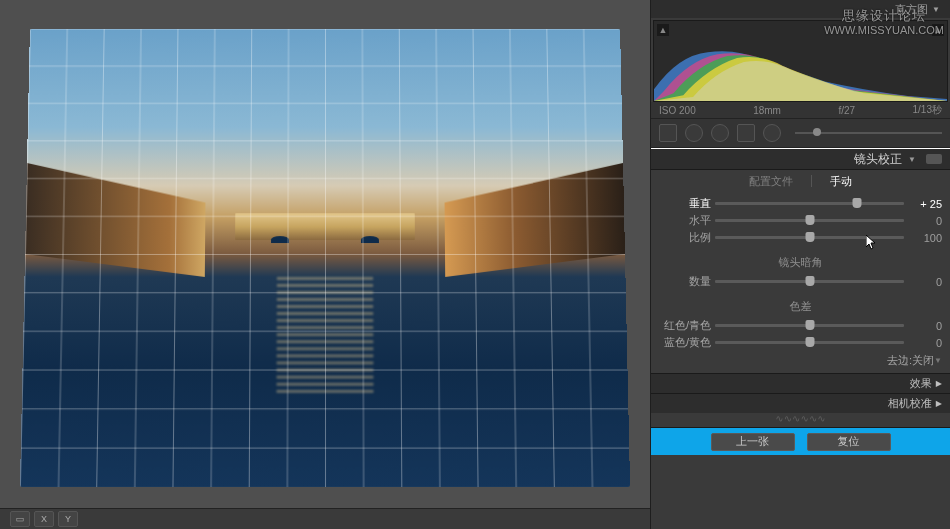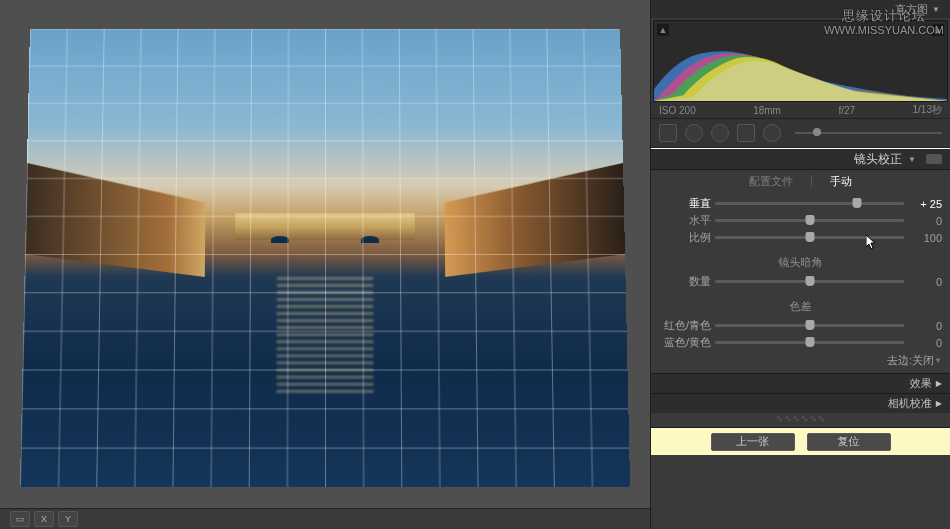--- a/index.html
+++ b/index.html
@@ -309,21 +309,21 @@
   .ornament {
     height: 14px;
     text-align: center;
     color: #5f5f5f;
     font-size: 10px;
     background: #3a3a3a;
   }
   
   .nav-buttons {
     height: 28px;
-    background: #fef9c3;
+    background: #0ea5e9;
     border-top: 1px solid #1a1a1a;
     display: flex;
     align-items: center;
     justify-content: center;
     gap: 12px;
   }
   .nav-btn {
     width: 84px;
     height: 18px;
     background: #4a4a4a;

